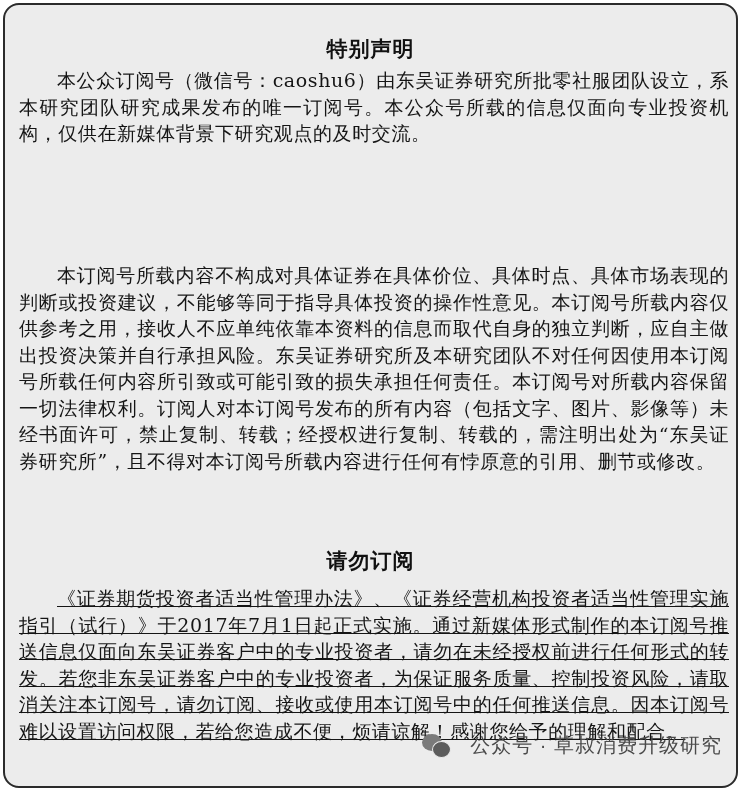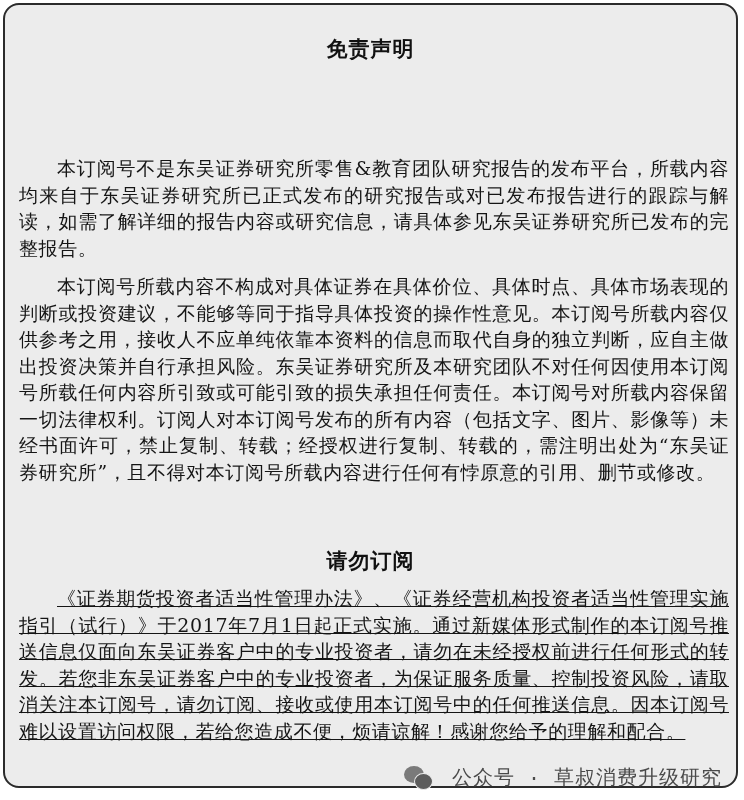--- a/index.html
+++ b/index.html
@@ -16,40 +16,40 @@
     position: absolute; left: 0; width: 100%; text-align: center;
     font-size: 21px; font-weight: bold; color: #111; letter-spacing: 1px;
   }
   .para {
     position: absolute; left: 14px; width: 710px;
     font-size: 19px; line-height: 26.5px; color: #151515;
     text-align: justify; text-indent: 2em; letter-spacing: 0.6px;
     margin: 0;
   }
   .watermark {
-    position: absolute; right: 22px; top: 764px;
+    position: absolute; right: 22px; top: 732px;
     display: flex; align-items: center; gap: 18px;
-    font-family: Liberation Mono, monospace;
+    font-family: Liberation Sans, sans-serif;
     font-size: 20px; color: #4a4a4a; letter-spacing: 1px;
   }
   .wm-icon { width: 30px; height: 24px; position: relative; }
   .wm-icon .b1, .wm-icon .b2 {
     position: absolute; border-radius: 50%; background: #7a7a7a;
   }
   .wm-icon .b1 { left: 0; top: 0; width: 20px; height: 17px; }
   .wm-icon .b2 { left: 10px; top: 7px; width: 17px; height: 15px; background: #5c5c5c; border: 1px solid #ececec; }
 </style>
 </head>
 <body>
 
 <div class="frame">
-  <div class="title" style="top:30px;">免责声明</div>
+  <div class="title" style="top:30px;">特别声明</div>
 
-  <p class="para" style="top:150px;">本订阅号不是东吴证券研究所零售&amp;教育团队研究报告的发布平台，所载内容均来自于东吴证券研究所已正式发布的研究报告或对已发布报告进行的跟踪与解读，如需了解详细的报告内容或研究信息，请具体参见东吴证券研究所已发布的完整报告。</p>
-  <p class="para" style="top:268px;">本订阅号所载内容不构成对具体证券在具体价位、具体时点、具体市场表现的判断或投资建议，不能够等同于指导具体投资的操作性意见。本订阅号所载内容仅供参考之用，接收人不应单纯依靠本资料的信息而取代自身的独立判断，应自主做出投资决策并自行承担风险。东吴证券研究所及本研究团队不对任何因使用本订阅号所载任何内容所引致或可能引致的损失承担任何责任。本订阅号对所载内容保留一切法律权利。订阅人对本订阅号发布的所有内容（包括文字、图片、影像等）未经书面许可，禁止复制、转载；经授权进行复制、转载的，需注明出处为“东吴证券研究所”，且不得对本订阅号所载内容进行任何有悖原意的引用、删节或修改。</p>
+  <p class="para" style="top:62px;">本公众订阅号（微信号：caoshu6）由东吴证券研究所批零社服团队设立，系本研究团队研究成果发布的唯一订阅号。本公众号所载的信息仅面向专业投资机构，仅供在新媒体背景下研究观点的及时交流。</p>
+  <p class="para" style="top:257px;">本订阅号所载内容不构成对具体证券在具体价位、具体时点、具体市场表现的判断或投资建议，不能够等同于指导具体投资的操作性意见。本订阅号所载内容仅供参考之用，接收人不应单纯依靠本资料的信息而取代自身的独立判断，应自主做出投资决策并自行承担风险。东吴证券研究所及本研究团队不对任何因使用本订阅号所载任何内容所引致或可能引致的损失承担任何责任。本订阅号对所载内容保留一切法律权利。订阅人对本订阅号发布的所有内容（包括文字、图片、影像等）未经书面许可，禁止复制、转载；经授权进行复制、转载的，需注明出处为“东吴证券研究所”，且不得对本订阅号所载内容进行任何有悖原意的引用、删节或修改。</p>
 
   <div class="title" style="top:542px;">请勿订阅</div>
 
   <p class="para" style="top:580px;text-decoration:underline;">《证券期货投资者适当性管理办法》、《证券经营机构投资者适当性管理实施指引（试行）》于2017年7月1日起正式实施。通过新媒体形式制作的本订阅号推送信息仅面向东吴证券客户中的专业投资者，请勿在未经授权前进行任何形式的转发。若您非东吴证券客户中的专业投资者，为保证服务质量、控制投资风险，请取消关注本订阅号，请勿订阅、接收或使用本订阅号中的任何推送信息。因本订阅号难以设置访问权限，若给您造成不便，烦请谅解！感谢您给予的理解和配合。</p>
 </div>
 
 <div class="watermark">
   <span class="wm-icon">
       <span class="b1"></span>
       <span class="b2"></span>

